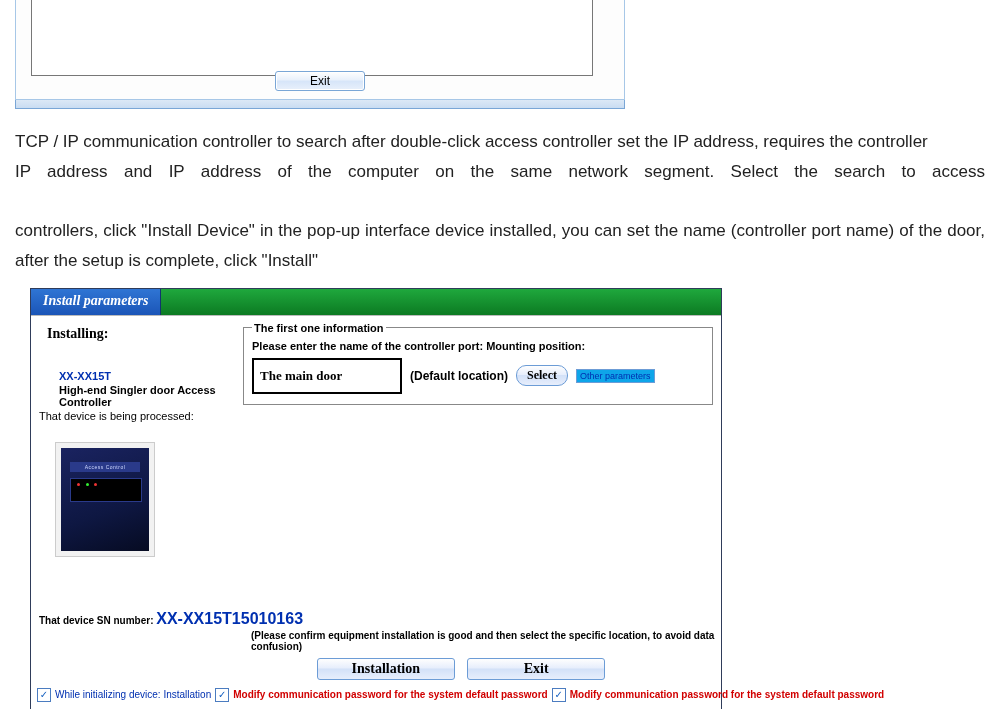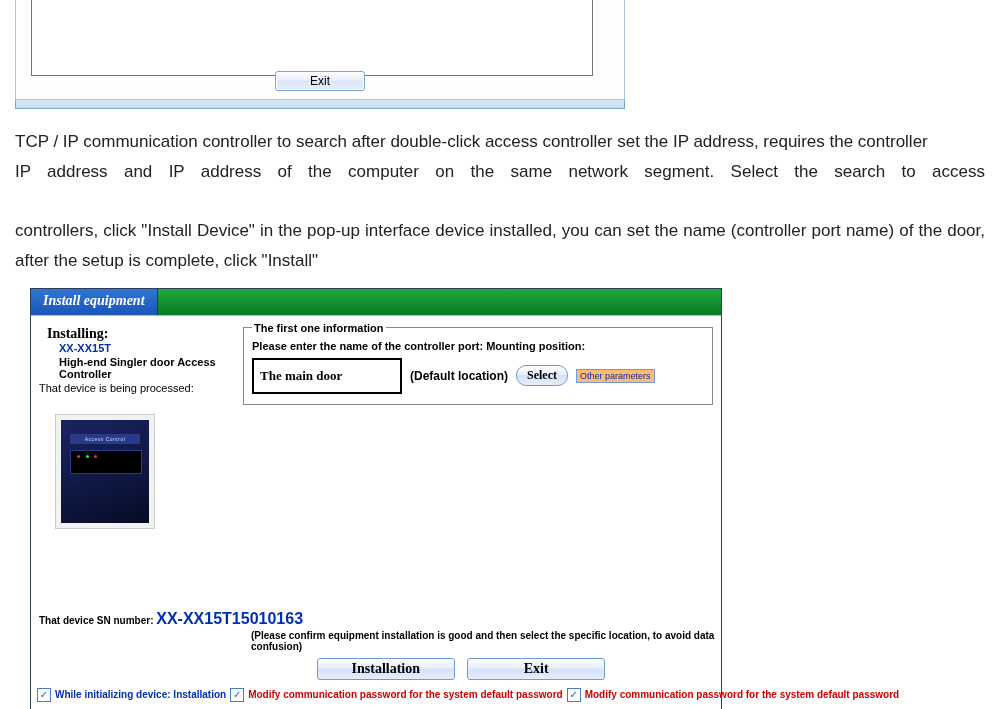--- a/index.html
+++ b/index.html
@@ -113,20 +113,21 @@
   }
   .left-pane {
     width: 210px;
     padding: 10px 8px 8px 8px;
     box-sizing: border-box;
     font-size: 11px;
   }
   .left-pane .hdr {
     font: bold 14px "Times New Roman", serif;
     color: #000;
+    margin-bottom: 28px;
     margin-left: 8px;
   }
   .left-pane .model {
     color: #0030b0;
     font: bold 11px "Trebuchet MS", sans-serif;
     margin-left: 20px;
   }
   .left-pane .desc {
     font: bold 11px "Arial Narrow", Arial, sans-serif;
     color: #000;
@@ -230,21 +231,21 @@
     border-radius: 10px;
     padding: 2px 10px;
     cursor: pointer;
   }
   .other-link {
     font: 9px "Arial Narrow", Arial, sans-serif;
     color: #0030b0;
     border: 1px solid #6c9cd6;
     padding: 1px 3px;
     cursor: pointer;
-    background: #fdba74;
+    background: #0ea5e9;
   }
   .sn-row {
     font: bold 10px "Arial Narrow", Arial, sans-serif;
     color: #000;
     padding: 4px 0 0 8px;
   }
   .sn-row .sn {
     color: #0030b0;
     font-weight: bold;
     font-family: "Trebuchet MS", sans-serif;
@@ -290,21 +291,21 @@
     align-items: center;
     justify-content: center;
     font-size: 10px;
     color: #1560c0;
     cursor: pointer;
     flex: none;
   }
   .chk.checked::before {
     content: "✓";
   }
-  .blue-lbl { color: #0030b0; font-weight: bold; white-space: nowrap; text-align: right; }
+  .blue-lbl { color: #0030b0; font-weight: normal; white-space: nowrap; text-align: right; }
   .red-lbl  { color: #d10000; font-weight: bold; white-space: nowrap; text-align: right; }
 </style>
 </head>
 <body>
 
 <div class="top-dialog-fragment">
   <div class="top-dialog-body">
     <div class="top-inner-frame"></div>
     <div class="exit-btn-wrap">
       <span class="win-btn">Exit</span>
@@ -314,21 +315,21 @@
 </div>
 
 <div class="doc-text">
   <p class="justify">TCP / IP communication controller to search after double-click access controller set the IP address, requires the controller</p>
   <p class="line2a">IP address and IP address of the computer on the same network segment. Select the search to access</p>
   <p class="justify2">controllers, click "Install Device" in the pop-up interface device installed, you can set the name (controller port name) of the door, after the setup is complete, click "Install"</p>
 </div>
 
 <div class="install-dialog">
   <div class="dlg-titlebar">
-    <div class="tab">Install equipment</div>
+    <div class="tab">Install parameters</div>
     <div class="rest"></div>
   </div>
   <div class="dlg-body">
     <div class="left-pane">
       <div class="hdr">Installing:</div>
       <div class="model">XX-XX15T</div>
       <div class="desc">High-end Singler door Access Controller</div>
       <div class="processed">That device is being processed:</div>
       <div class="device-thumb">
         <div class="inner">

